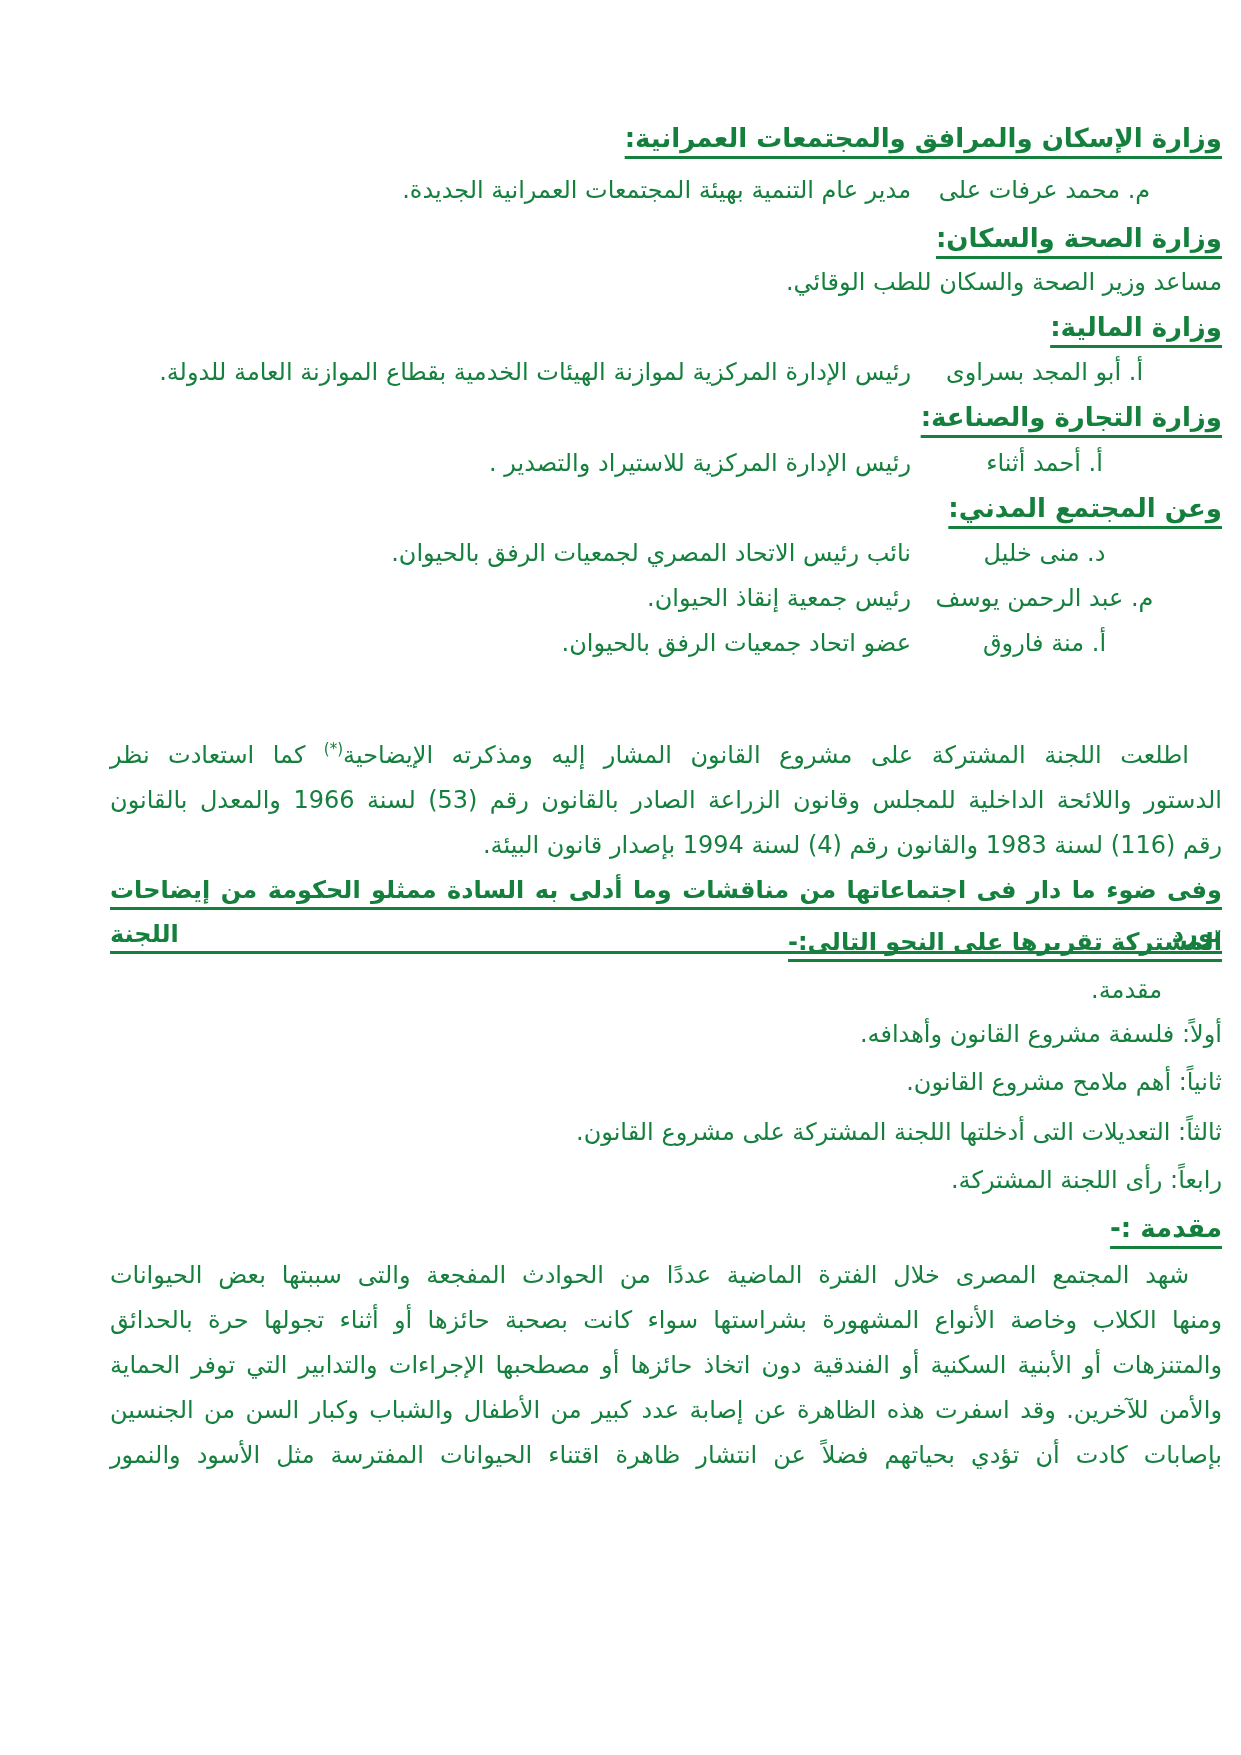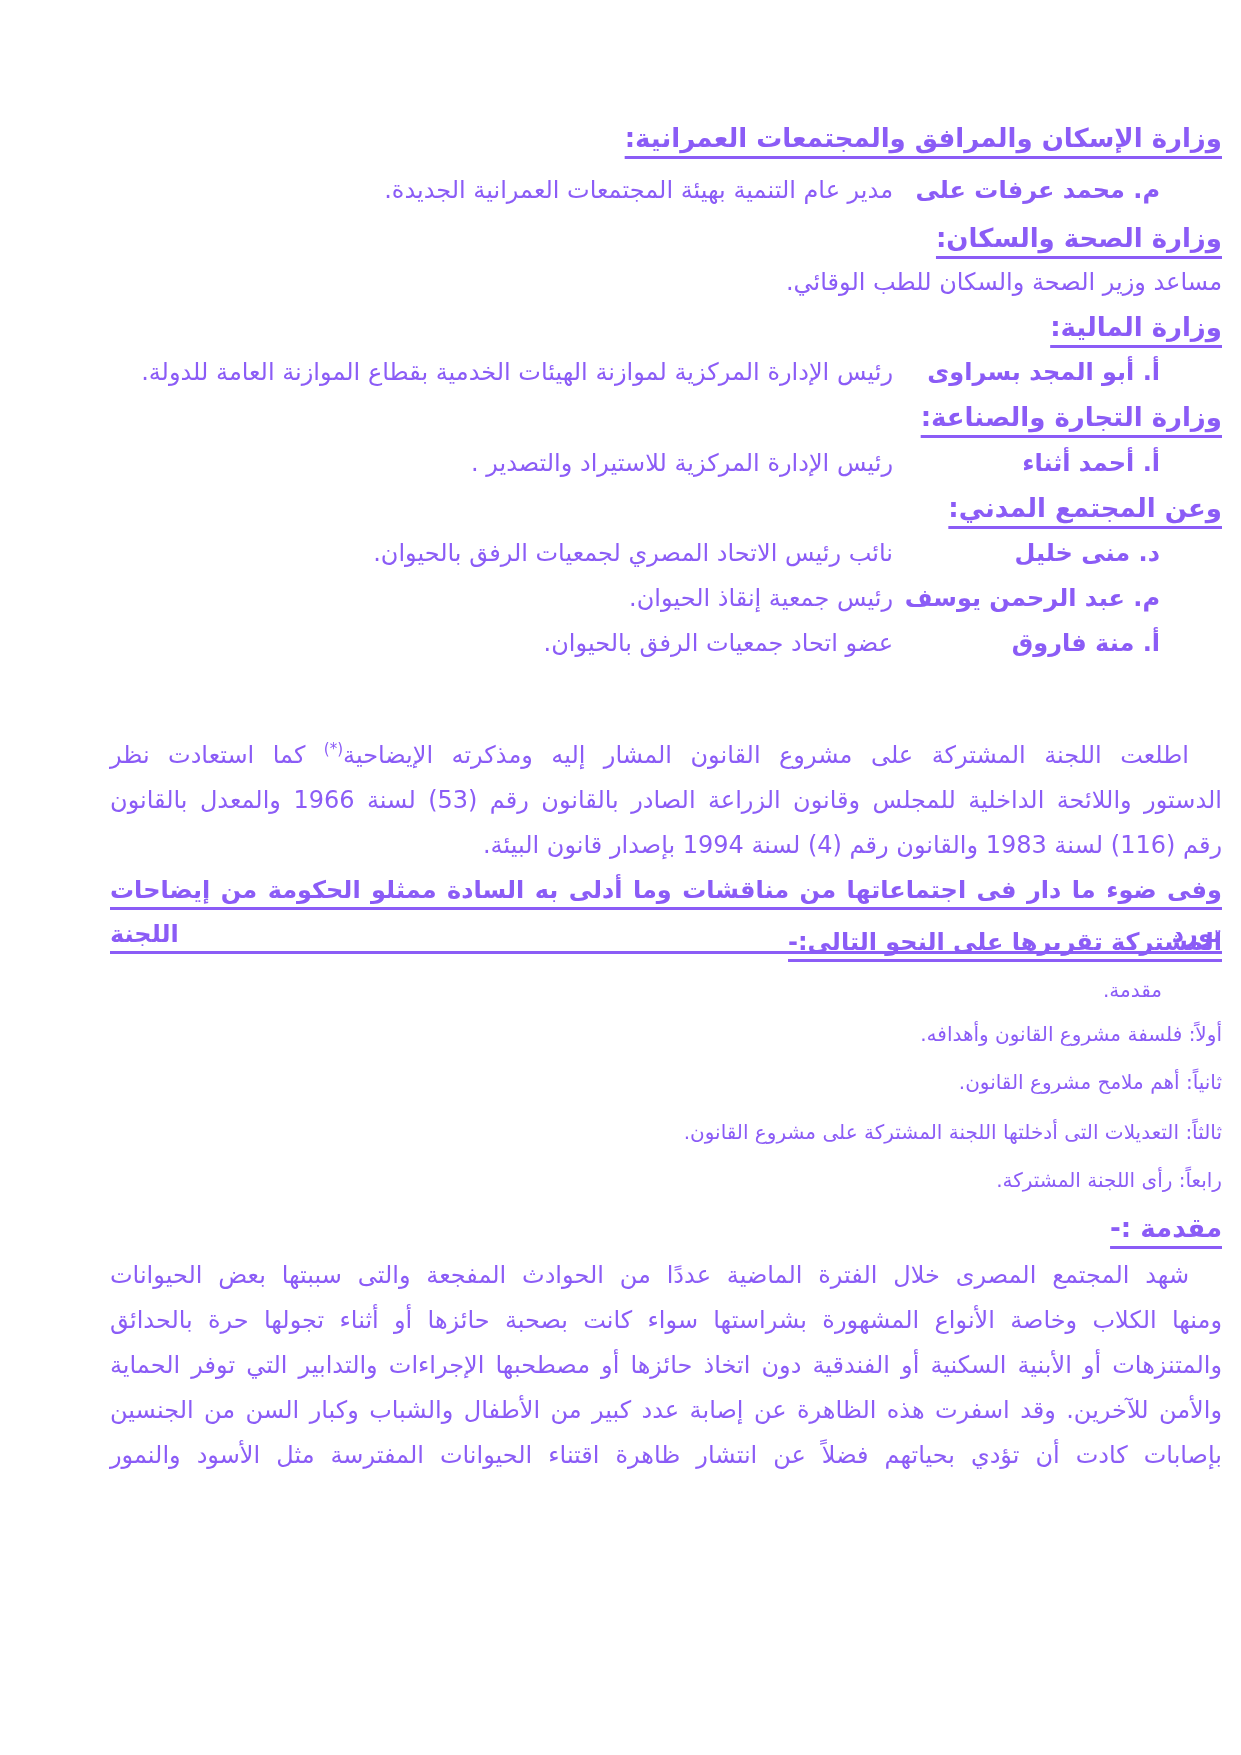--- a/index.html
+++ b/index.html
@@ -1,20 +1,20 @@
 <!DOCTYPE html>
 <html lang="ar" dir="rtl"><head>
 <meta charset="utf-8">
 <style>
   html,body{margin:0;padding:0;background:#ffffff;}
   .page{
     position:relative;
     width:1241px;height:1549px;
     background:#ffffff;
-    color:#8b5cf6;
+    color:#15803d;
     font-family:"DejaVu Sans",sans-serif;
     direction:rtl;
     overflow:hidden;
   }
   .abs{position:absolute;}
   
   .ministry-heading{
     right:19px;
     font-size:26px;font-weight:bold;line-height:40px;
     white-space:nowrap;
@@ -26,23 +26,24 @@
   }
   
   .attendee-row{
     right:19px;left:110px;
     display:flex;
     line-height:40px;font-size:24px;
     align-items:baseline;
   }
   .attendee-name{
     width:267px;flex:0 0 267px;
-    margin-right:62px;
-    font-weight:bold;
+    margin-right:44px;
+    font-weight:normal;
     white-space:nowrap;
+    text-align:center;
   }
   .attendee-role{flex:1;white-space:nowrap;}
   
   .jline{
     left:110px;right:19px;
     font-size:24px;line-height:44px;
     text-align:justify;text-align-last:justify;
     white-space:nowrap0;
   }
   .jline.lastline{text-align-last:auto;}
@@ -51,21 +52,21 @@
     left:110px;right:19px;
     font-size:24px;font-weight:bold;line-height:44px;
     text-align:justify;text-align-last:justify;
     text-decoration:underline;
     text-decoration-thickness:2.5px;
     text-underline-offset:9px;
   }
   .bline.lastline{text-align-last:auto;}
   .outline-item{
     right:19px;left:110px;
-    font-size:20px;line-height:44px;
+    font-size:24px;line-height:44px;
     text-align:right;white-space:nowrap;
   }
   .outline-intro{padding-right:60px;}
   .section-heading{
     right:19px;
     font-size:26px;font-weight:bold;line-height:40px;
     white-space:nowrap;
   }
   .section-heading span{
     text-decoration:underline;

